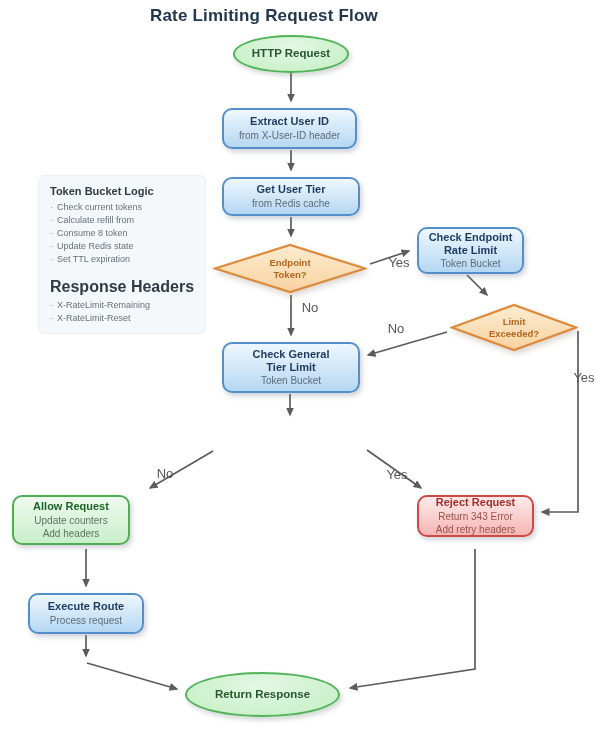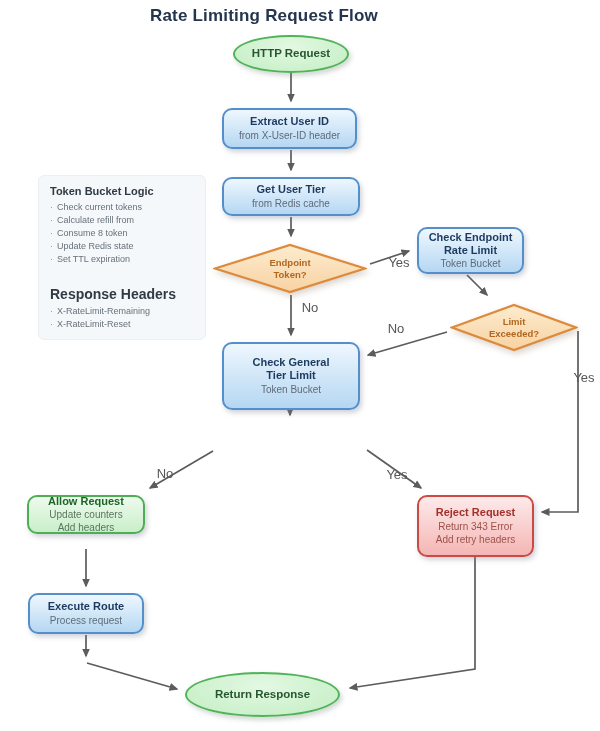--- a/index.html
+++ b/index.html
@@ -46,21 +46,21 @@
   .edge-label{
     position:absolute;z-index:3;transform:translate(-50%,-50%);
     font-size:13px;color:#565656;white-space:nowrap;
   }
   .note{
     position:absolute;left:38px;top:175px;width:168px;box-sizing:border-box;z-index:2;
     background:#f5f8fa;border:1px solid #eceff2;border-radius:6px;
     padding:9px 10px 8px 11px;
   }
   .note .note-title{font-size:11px;font-weight:bold;color:#303a45;margin-bottom:4px;}
-  .note .note-subtitle{font-size:14px;font-weight:bold;color:#303a45;margin-top:20px;margin-bottom:3px;}
+  .note .note-subtitle{font-size:16px;font-weight:bold;color:#303a45;margin-top:12px;margin-bottom:3px;}
   .note ul{list-style:none;margin:0;padding:0;}
   .note li{font-size:9px;color:#67707a;line-height:13px;}
   .note li::before{content:"·";margin-right:4px;color:#8a929b;}
 </style>
 </head>
 <body>
 
 <div id="stage">
 
   <div class="page-title">Rate Limiting Request Flow</div>
@@ -144,33 +144,33 @@
           <linearGradient id="dg2" x1="0" y1="0" x2="0" y2="1">
         <stop offset="0" stop-color="#fceccf"></stop>
             <stop offset="1" stop-color="#f8d2a2"></stop>
       </linearGradient>
         </defs>
       <polygon points="2,24.5 64,2 126,24.5 64,47" fill="url(#dg2)" stroke="#dd8a3c" stroke-width="2.2"></polygon>
     </svg>
     <div class="dt" style="width:66px;">Limit Exceeded?</div>
   </div>
 
-  <div class="node blue" style="left:222px;top:342px;width:138px;height:68px;">
+  <div class="node blue" style="left:222px;top:342px;width:138px;height:51px;">
     <div class="nt" style="width:95px;">Check General Tier Limit</div>
     <div class="ns">Token Bucket</div>
   </div>
 
 
-  <div class="node greenbox" style="left:27px;top:495px;width:118px;height:39px;align-items:center;">
+  <div class="node greenbox" style="left:12px;top:495px;width:118px;height:50px;align-items:center;">
     <div class="nt">Allow Request</div>
     <div class="ns">Update counters</div>
     <div class="ns" style="margin-top:0;">Add headers</div>
   </div>
 
-  <div class="node redbox" style="left:417px;top:495px;width:117px;height:62px;">
+  <div class="node redbox" style="left:417px;top:495px;width:117px;height:42px;">
     <div class="nt">Reject Request</div>
     <div class="ns">Return 343 Error</div>
     <div class="ns" style="margin-top:0;">Add retry headers</div>
   </div>
 
   <div class="node ellipse" style="left:185px;top:672px;width:155px;height:45px;">
     <div class="nt">Return Response</div>
   </div>
 
   <div class="node blue" style="left:28px;top:593px;width:116px;height:41px;">

